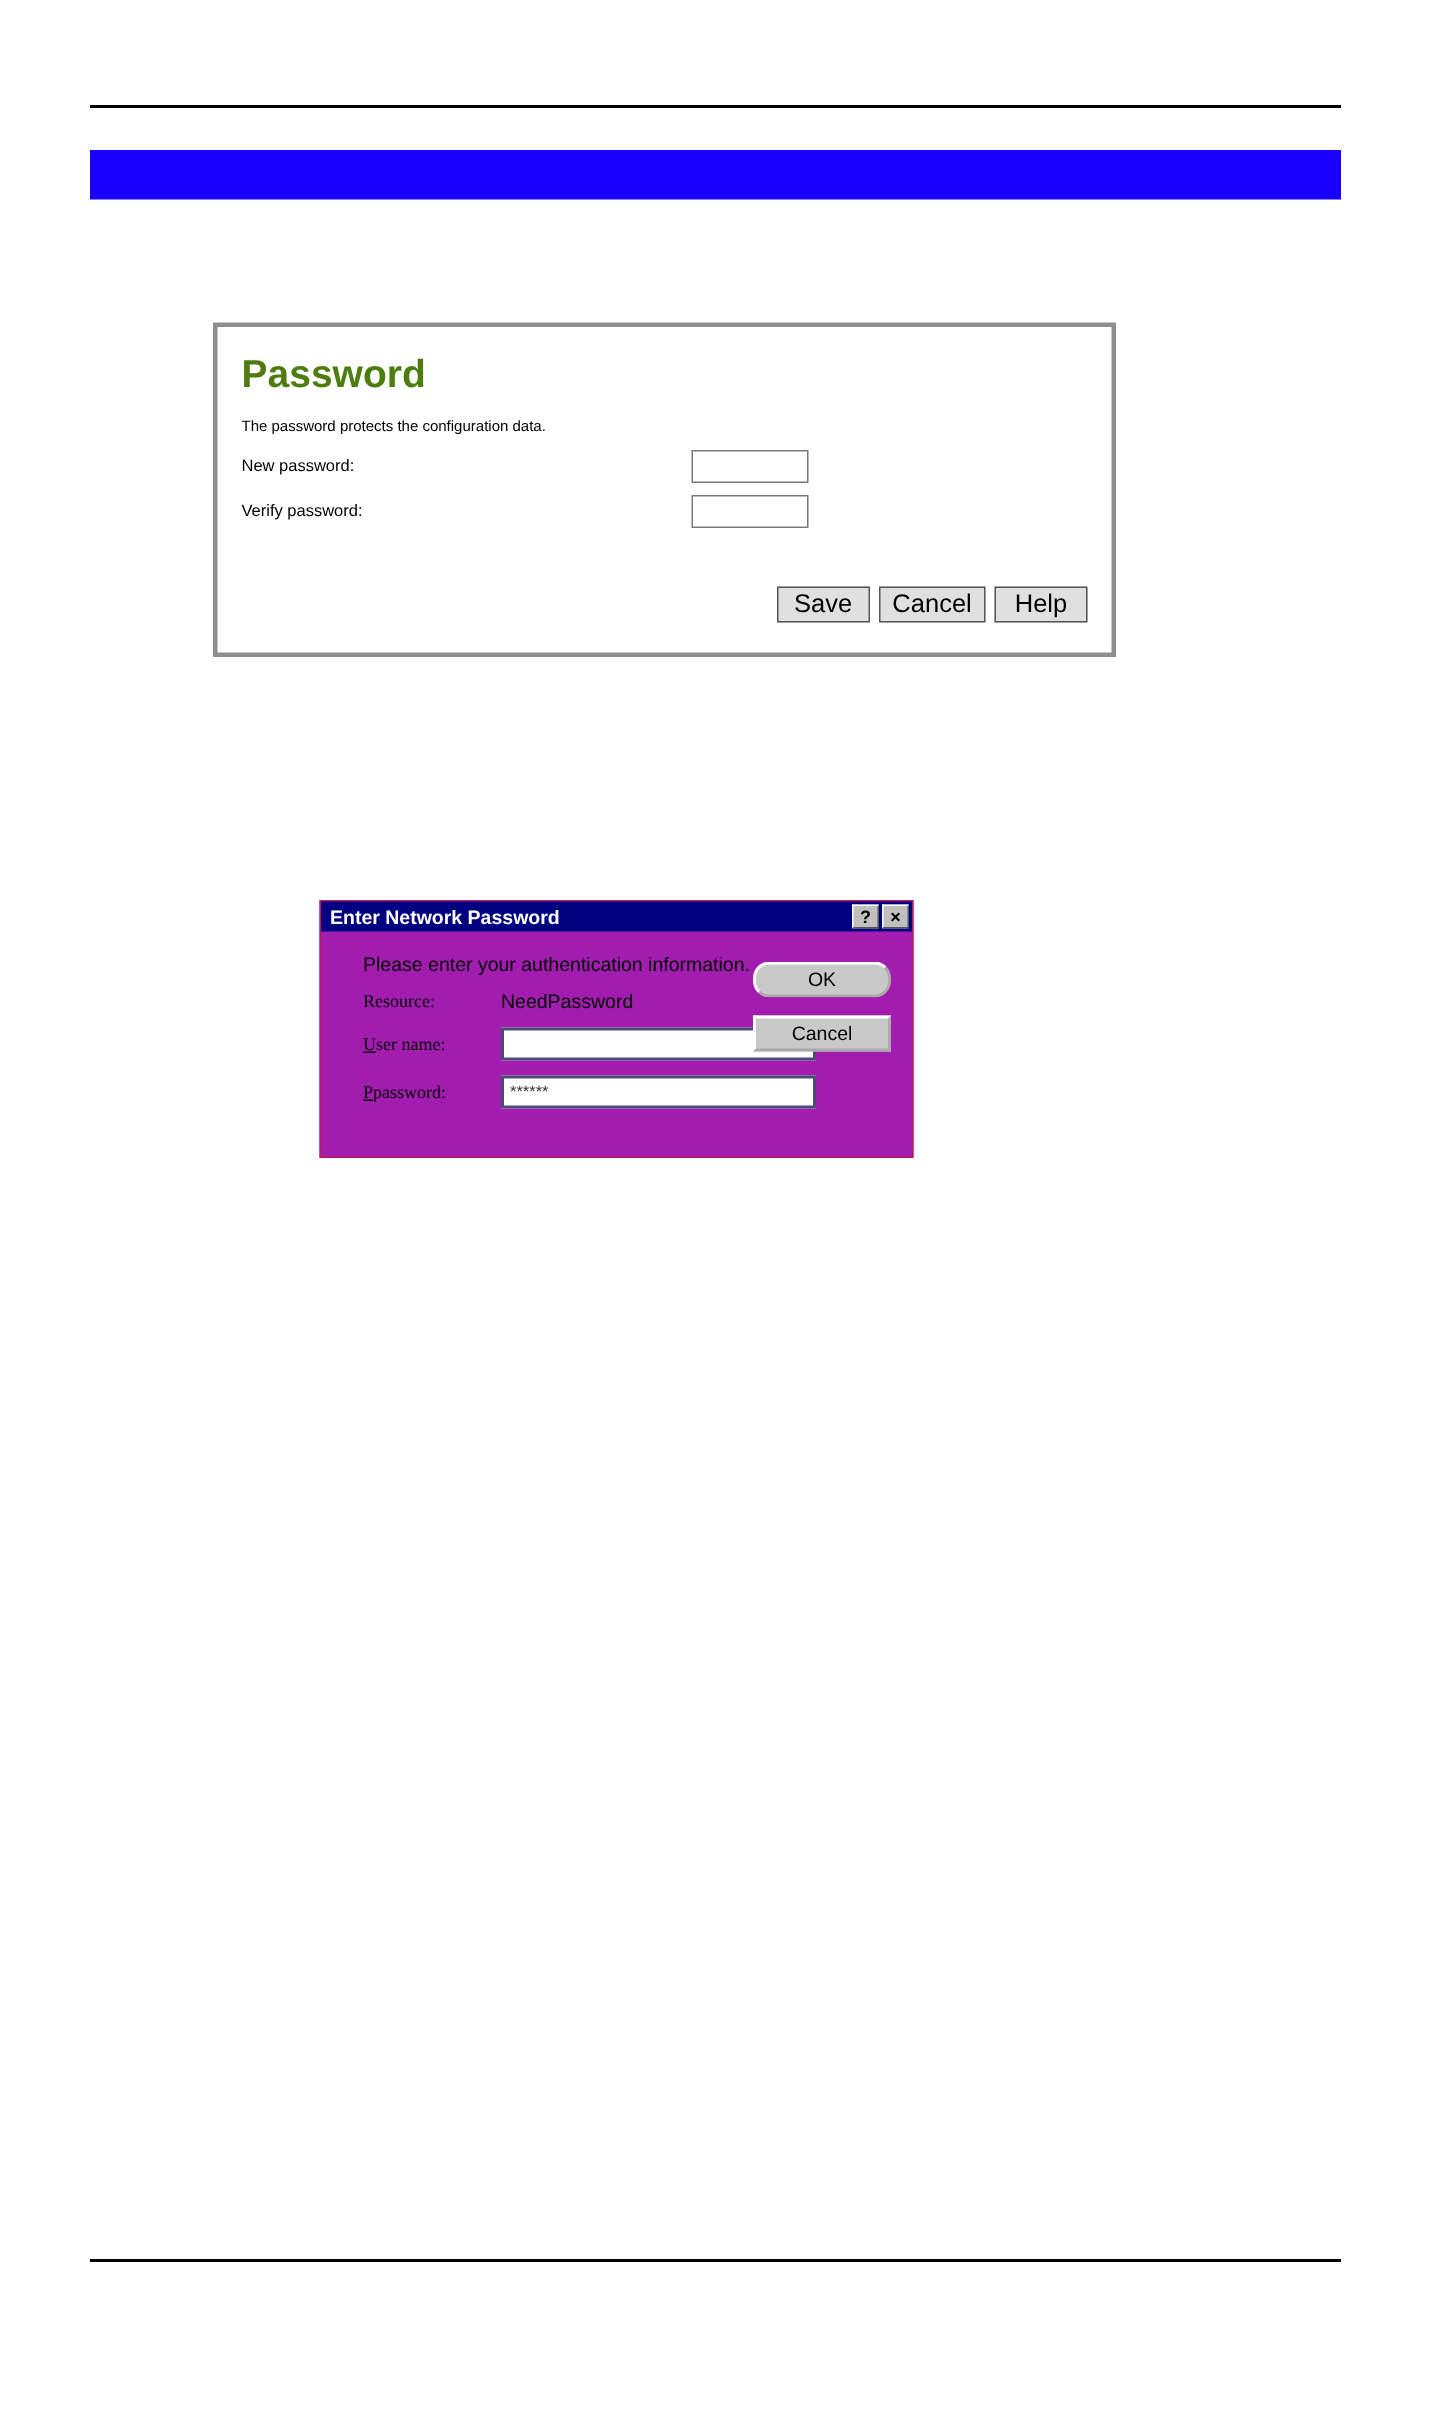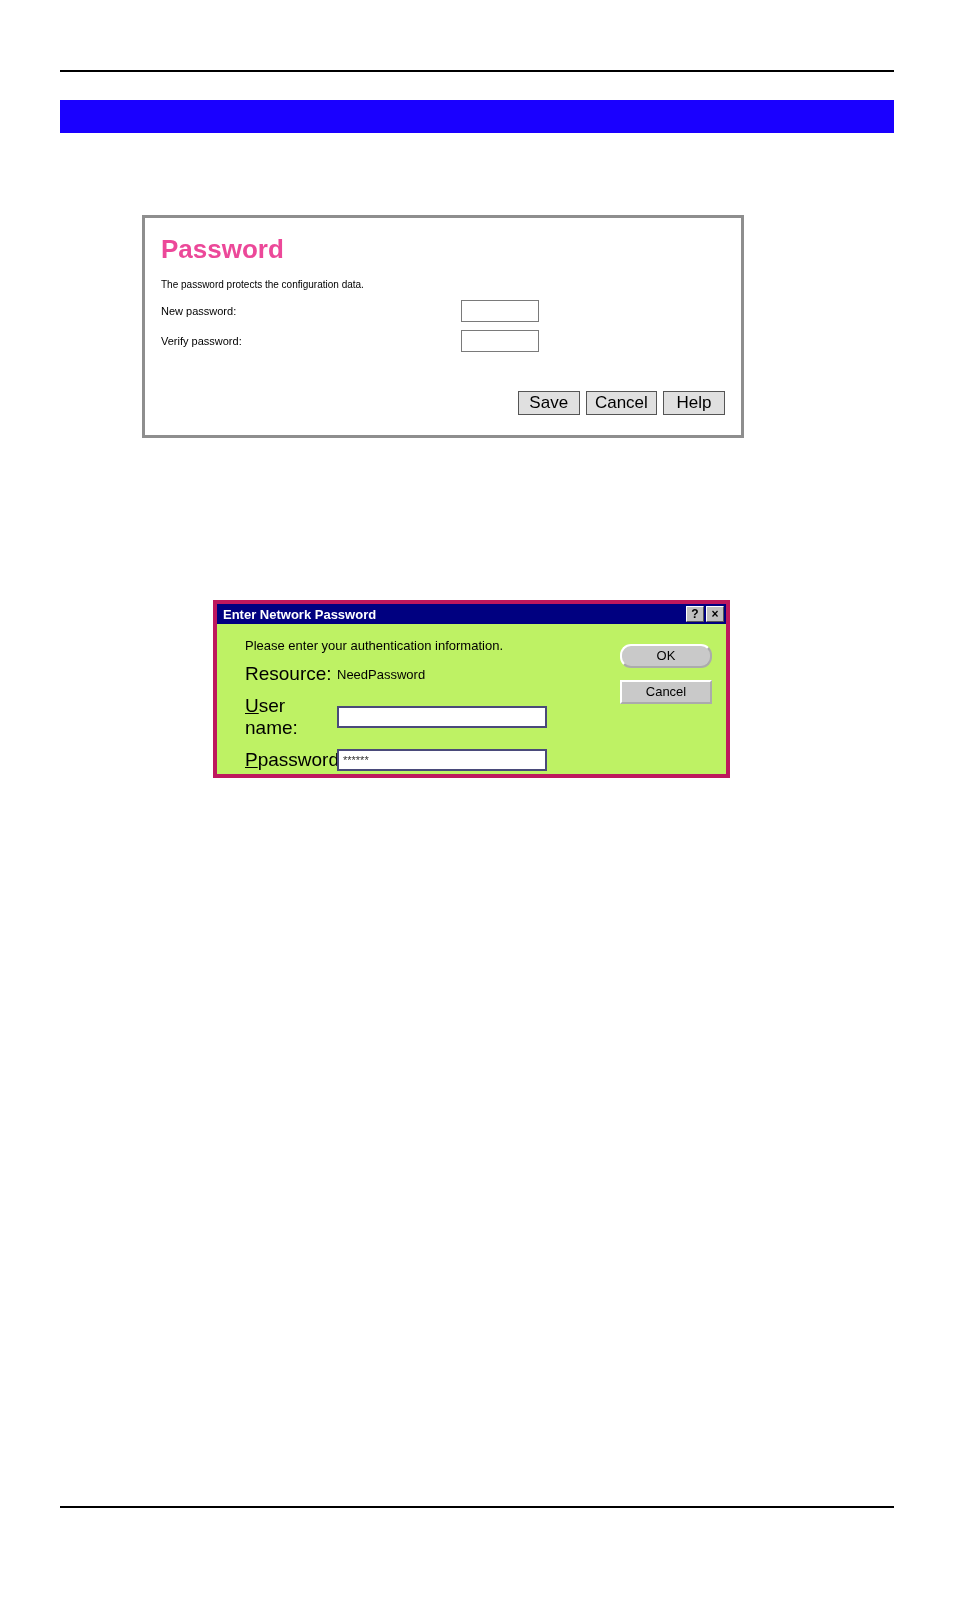--- a/index.html
+++ b/index.html
@@ -39,21 +39,21 @@
     top: 215px;
     left: 142px;
     width: 602px;
     border: 3px solid #8e8e8e;
     background: #fff;
     padding: 12px 16px 20px 16px;
   }
   .panel-title {
     font-size: 26px;
     font-weight: bold;
-    color: #ec4899;
+    color: #4d7c0f;
     margin: 4px 0 14px 0;
   }
   .panel-desc {
     font-size: 10px;
     line-height: 1.15;
     margin-bottom: 6px;
   }
   .pw-row {
     display: flex;
     align-items: center;
@@ -85,23 +85,23 @@
     font-size: 17px;
     text-align: center;
     margin-left: 2px;
     padding: 0 8px;
   }
 
   .dialog {
     position: absolute;
     top: 600px;
     left: 213px;
-    width: 517px;
-    border: 4px solid #be185d;
-    background: #bef264;
+    width: 396px;
+    border: 1px solid #be185d;
+    background: #a21caf;
     font-size: 13px;
   }
   .titlebar {
     display: flex;
     align-items: center;
     height: 20px;
     background: #000080;
     color: #fff;
     font-weight: bold;
     font-size: 13px;
@@ -131,21 +131,22 @@
     font-size: 13px;
     margin-bottom: 10px;
   }
   .dlg-row {
     display: flex;
     align-items: center;
     margin-top: 10px;
   }
   .dlg-label {
     width: 92px;
-    font-size: 19px;
+    font-size: 12px;
+    font-family: Liberation Serif, serif;
   }
   .dlg-label .ul { text-decoration: underline; }
   .dlg-value { font-size: 13px; }
   .dlg-input {
     width: 210px;
     height: 22px;
     background: #fff;
     border: 2px solid #4a4a7a;
     padding: 0 4px;
     font-size: 11px;

